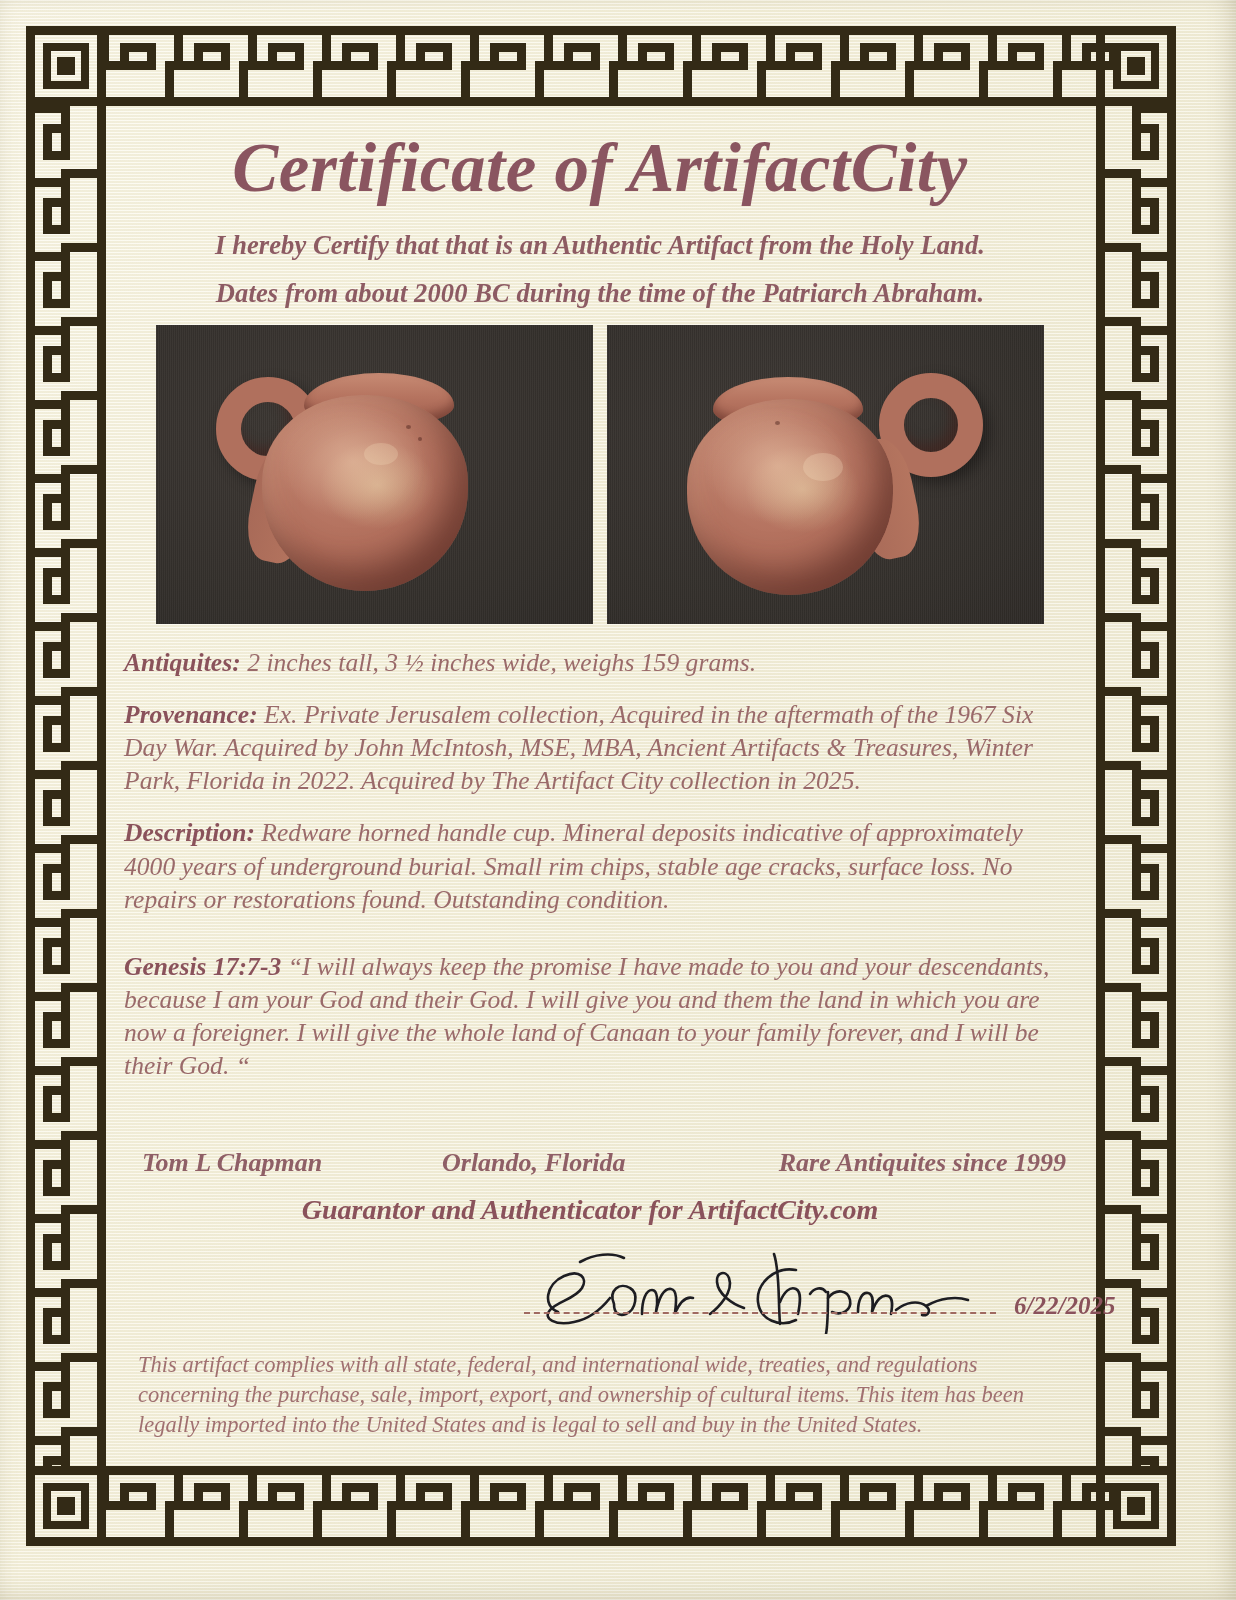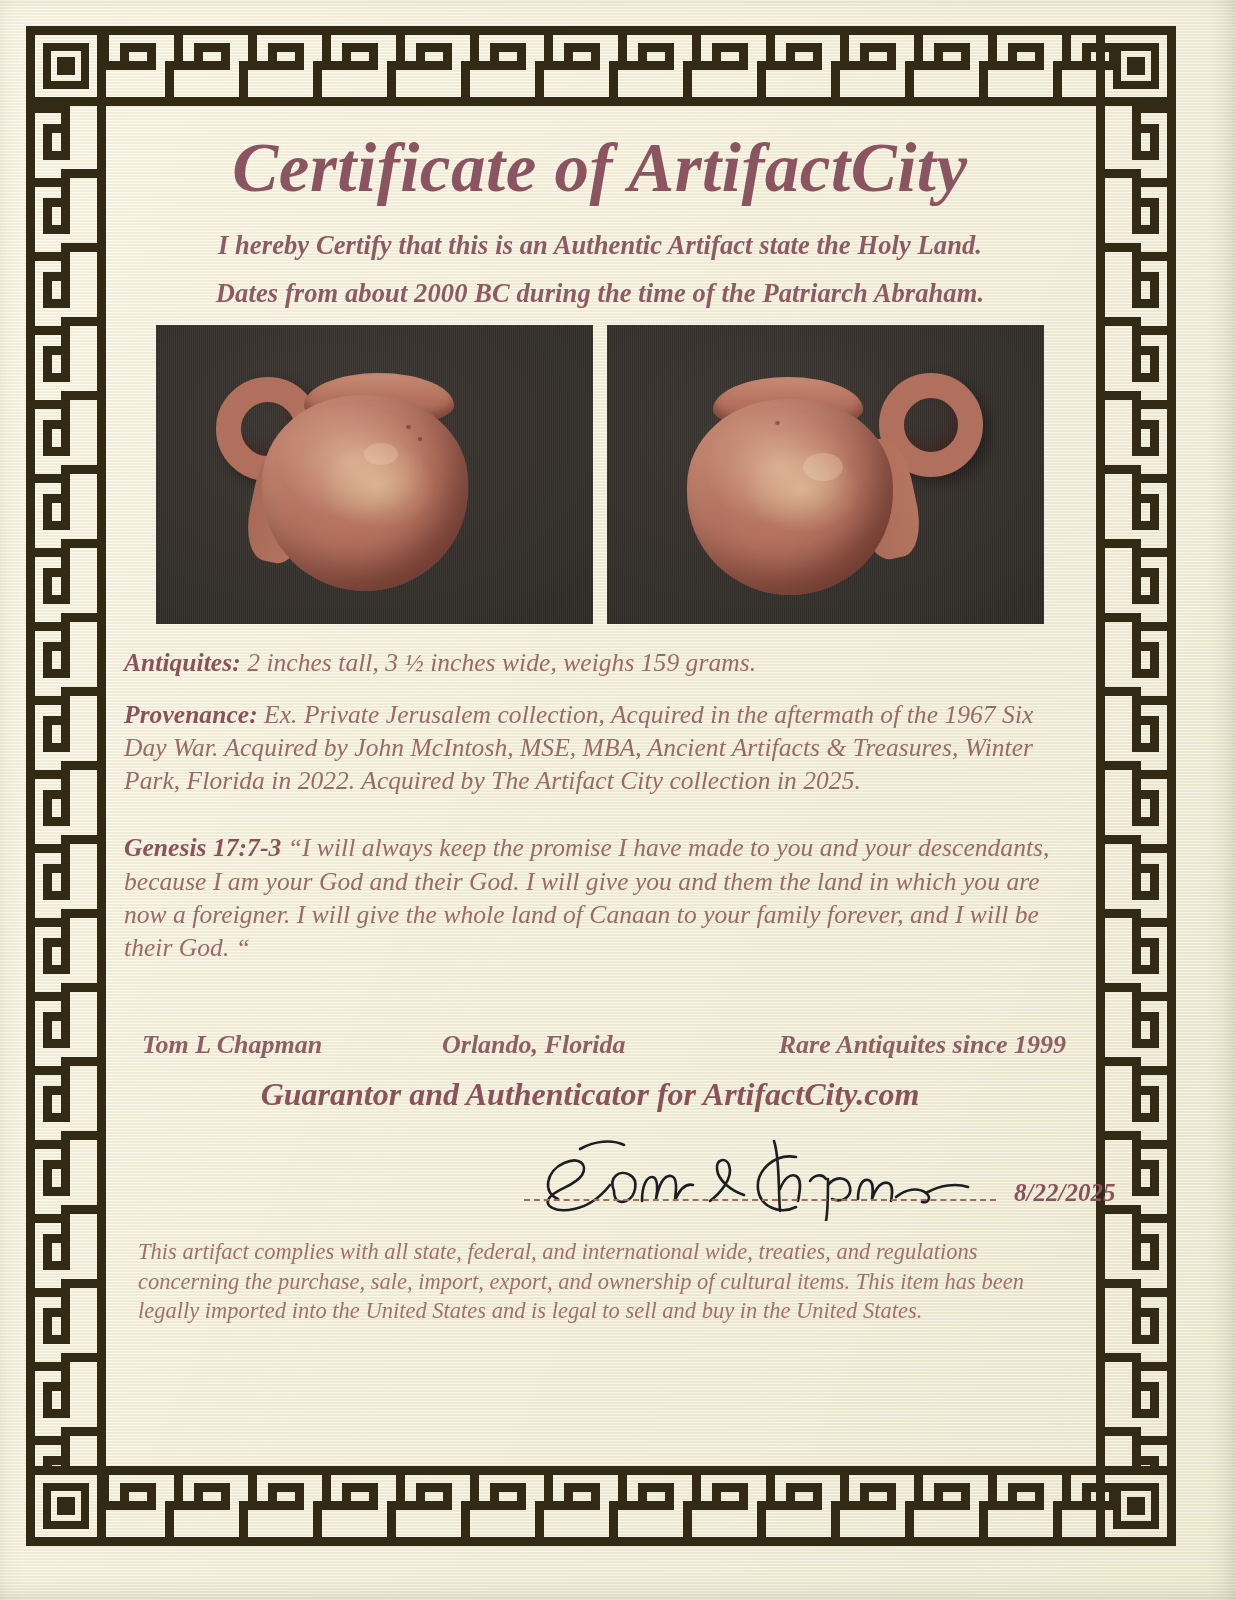--- a/index.html
+++ b/index.html
@@ -173,21 +173,21 @@
     color:#8f5f66;
     padding:0 4px 0 18px;
   }
   #signer-row .s1{width:300px;}
   #signer-row .s2{width:290px;}
   #signer-row .s3{flex:1;text-align:right;padding-right:6px;}
 
   #guarantor{
     margin:16px 0 0 0;
     text-align:center;
-    font-size:32px;
+    font-size:28px;
     font-style:italic;
     font-weight:700;
     color:#8a525b;
     padding-right:20px;
   }
 
   
   #sig-area{
     position:relative;
     height:96px;
@@ -915,21 +915,21 @@
           <div class="ink" style="left: 54px; top: 20px; width: 9px; height: 36px; background: rgb(51, 42, 22);"></div>
           <div class="ink" style="left: 45px; top: 20px; width: 18px; height: 9px; background: rgb(51, 42, 22);"></div>
         </div>
       </div>
     </div>
 
   <div id="content">
 
     <h1 id="title">Certificate of ArtifactCity</h1>
 
-    <p class="lede">I hereby Certify that this is an Authentic Artifact state the Holy Land.</p>
+    <p class="lede">I hereby Certify that that is an Authentic Artifact from the Holy Land.</p>
     <p class="lede second">Dates from about 2000 BC during the time of the Patriarch Abraham.</p>
 
     <div id="photos">
 
       <div class="photo">
         <div class="bgnoise"></div>
 
         <div class="handle" style="left:60px;top:52px;"></div>
         <div class="handle-fill" style="left:96px;top:118px;transform:rotate(12deg);"></div>
         <div class="rim" style="left:148px;top:48px;"></div>
@@ -953,20 +953,23 @@
     </div>
 
     <p class="sect">
       <span class="lbl">Antiquites:</span><span> 2 inches tall, 3 ½ inches wide, weighs 159 grams.</span>
     </p>
 
     <p class="sect">
       <span class="lbl">Provenance:</span><span> Ex. Private Jerusalem collection, Acquired in the aftermath of the 1967 Six Day War. Acquired by John McIntosh, MSE, MBA, Ancient Artifacts &amp; Treasures, Winter Park, Florida in 2022. Acquired by The Artifact City collection in 2025.</span>
     </p>
 
+    <p class="sect">
+      <span class="lbl">Description:</span><span> Redware horned handle cup. Mineral deposits indicative of approximately 4000 years of underground burial. Small rim chips, stable age cracks, surface loss. No repairs or restorations found. Outstanding condition.</span>
+    </p>
 
     <p class="sect" id="sect-genesis">
       <span class="lbl">Genesis 17:7-3</span><span> “I will always keep the promise I have made to you and your descendants, because I am your God and their God. I will give you and them the land in which you are now a foreigner. I will give the whole land of Canaan to your family forever, and I will be their God. “</span>
     </p>
 
     <div id="signer-row">
       <span class="s1">Tom L Chapman</span>
       <span class="s2">Orlando, Florida</span>
       <span class="s3">Rare Antiquites since 1999</span>
     </div>
@@ -997,19 +1000,19 @@
             <path d="M300 56 C308 46 320 48 322 58 C324 68 314 74 304 70"></path>
 
             <path d="M330 70 C330 58 334 50 340 51 C346 52 345 62 344 70 C348 58 354 52 360 54 C366 56 364 66 363 72"></path>
 
             <path d="M368 68 C378 60 390 58 398 64 C404 69 400 74 394 73"></path>
             <path d="M398 64 C412 56 428 54 440 58"></path>
           </g>
         </svg>
       </div>
       <div id="sig-line"></div>
-      <div id="sig-date">8/22/2025</div>
+      <div id="sig-date">6/22/2025</div>
     </div>
 
     <p id="legal">This artifact complies with all state, federal, and international wide, treaties, and regulations concerning the purchase, sale, import, export, and ownership of cultural items. This item has been legally imported into the United States and is legal to sell and buy in the United States.</p>
 
   </div>
 </div>
 
 </body></html>

